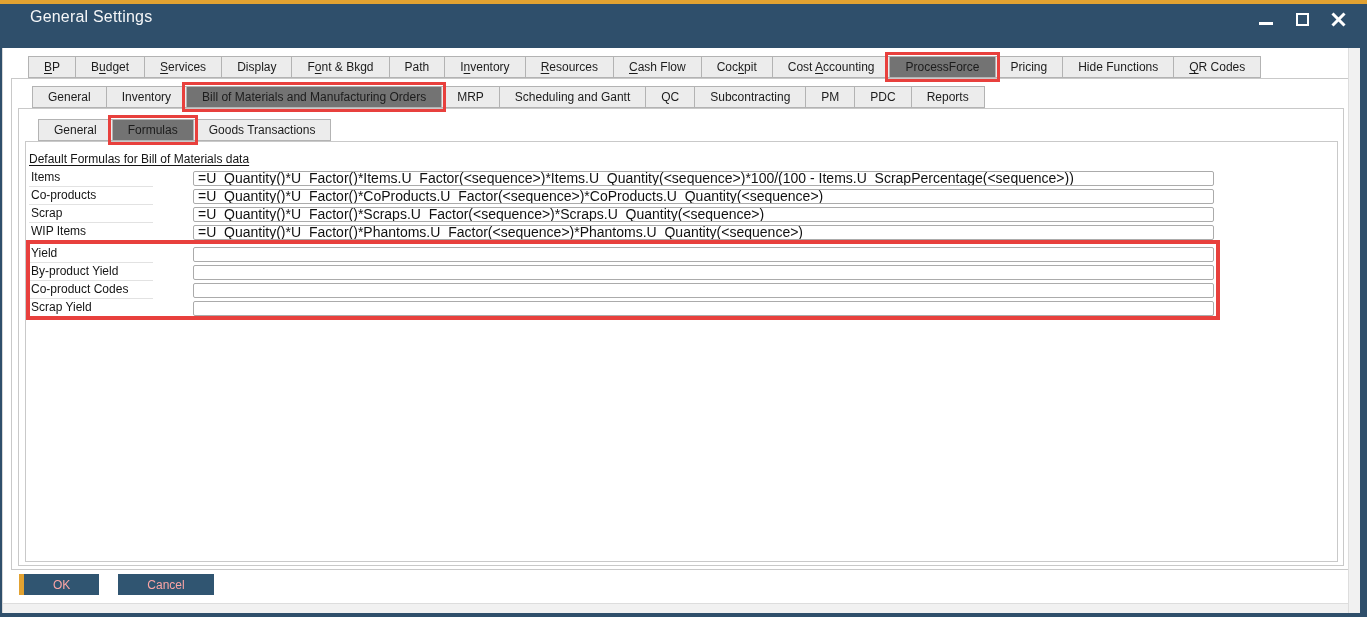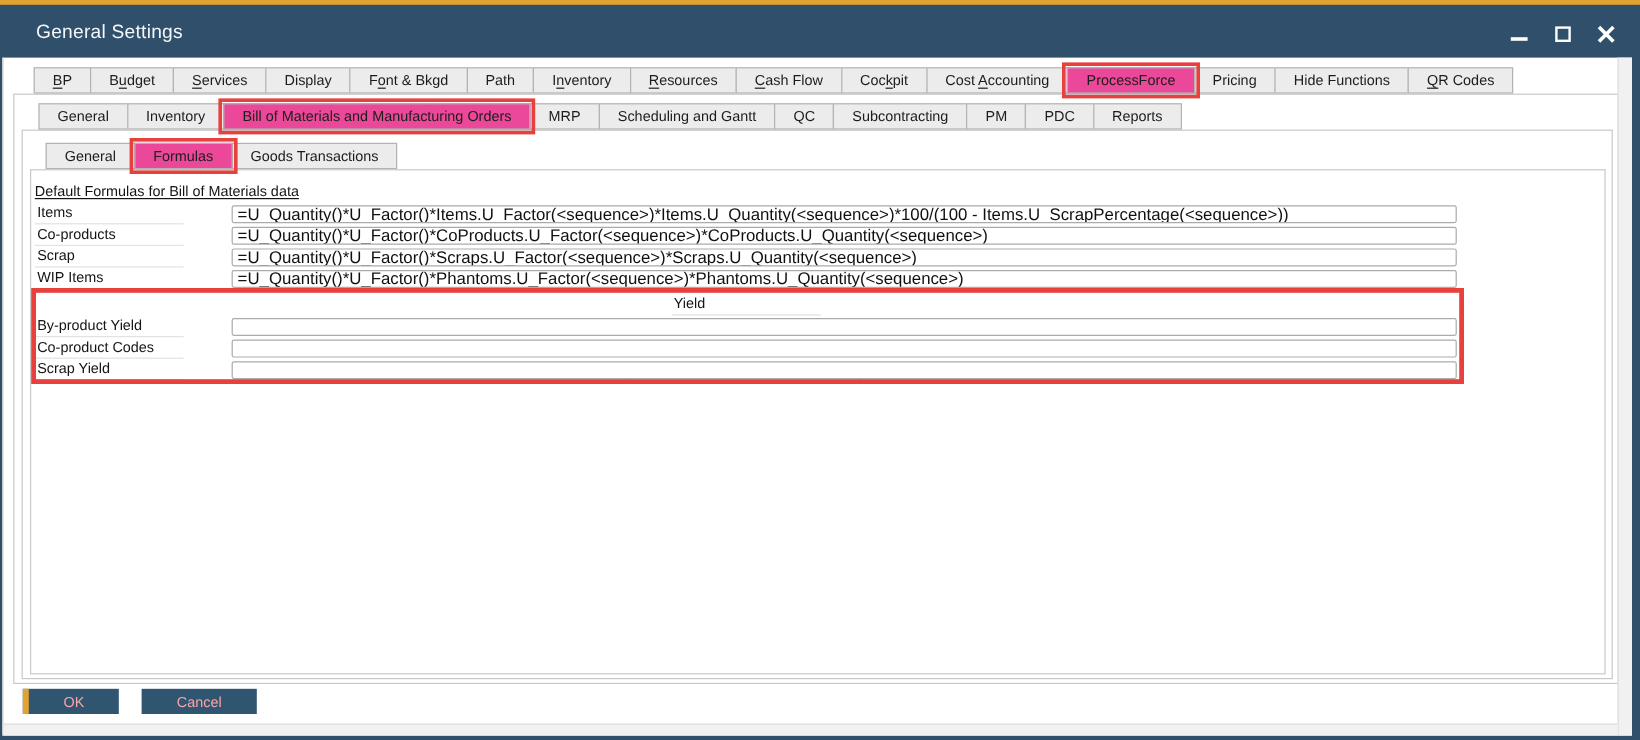--- a/index.html
+++ b/index.html
@@ -7,21 +7,21 @@
   body { font-family:"Liberation Sans", sans-serif; }
 
   .window{
     position:relative; width:1367px; height:617px; overflow:hidden;
     background:var(--frame-blue,#2F4F6B);
     border-top:4px solid var(--accent-gold,#E2A231);
   }
   .titlebar{
     position:absolute; top:4px; left:0; right:0; height:40px;
     background:var(--frame-blue,#2F4F6B);
-    display:flex; align-items:center;
+    display:flex; align-items:flex-start;
   }
   .title{ color:#f4f6f8; font-size:16px; padding-left:30px; letter-spacing:.2px; }
   .win-controls{ margin-left:auto; display:flex; align-items:center; gap:14px; padding-right:18px; }
   .win-btn{ width:22px; height:22px; display:flex; align-items:center; justify-content:center; cursor:pointer; }
   .ic-min{ width:14px; height:3px; background:#fff; margin-top:8px; }
   .ic-max{ width:13px; height:13px; border:2px solid #fff; }
   .ic-close{ position:relative; width:15px; height:15px; }
   .ic-close::before,.ic-close::after{
     content:""; position:absolute; left:-1px; top:6px; width:17px; height:3px; background:#fff;
   }
@@ -43,31 +43,31 @@
   .tabs{ position:absolute; display:flex; z-index:3; }
   #tabrow1{ left:25px; top:8px;  }
   #tabrow2{ left:29px; top:38px; }
   #tabrow3{ left:35px; top:71px; }
   .tab{
     height:22px; line-height:21px; padding:0 15px; font-size:12px; color:#1c1c1c;
     background:#ececec; border:1px solid #b3b3b3; margin-left:-1px;
     white-space:nowrap; cursor:pointer; text-align:center;
   }
   .tab:first-child{ margin-left:0; }
-  .tab.selected{ background:#ec4899; }
+  .tab.selected{ background:#737373; }
   .tab.highlighted{ position:relative; z-index:4; outline:3px solid var(--annotation-red,#E8403D); outline-offset:1px; }
   .tab u{ text-underline-offset:2px; }
 
   .group-title{
     position:absolute; left:26px; top:104px; z-index:3;
     font-size:12px; color:#141414; text-decoration:underline; text-underline-offset:2px;text-align:center;
   }
   #formula-rows{ position:absolute; left:26px; top:121px; width:1185px; z-index:3; }
   .frow{ display:flex; align-items:center; height:18px;gap:40px; }
-  .frow.gap{ margin-top:4px;flex-direction:column; }
+  .frow.gap{ margin-top:4px; }
   .flabel{
     width:124px; height:100%; line-height:17px; font-size:12px; color:#141414;
     border-bottom:1px solid #e2e2e2; padding-left:2px; flex:none;
   }
   .finput{
     flex:1; height:15px; border:1px solid #ababab; border-radius:2px; background:#fff;
     font-family:"Liberation Sans", sans-serif; font-size:14px; color:#101010; padding:0 4px; outline:none;
   }
 
   .yield-highlight{

